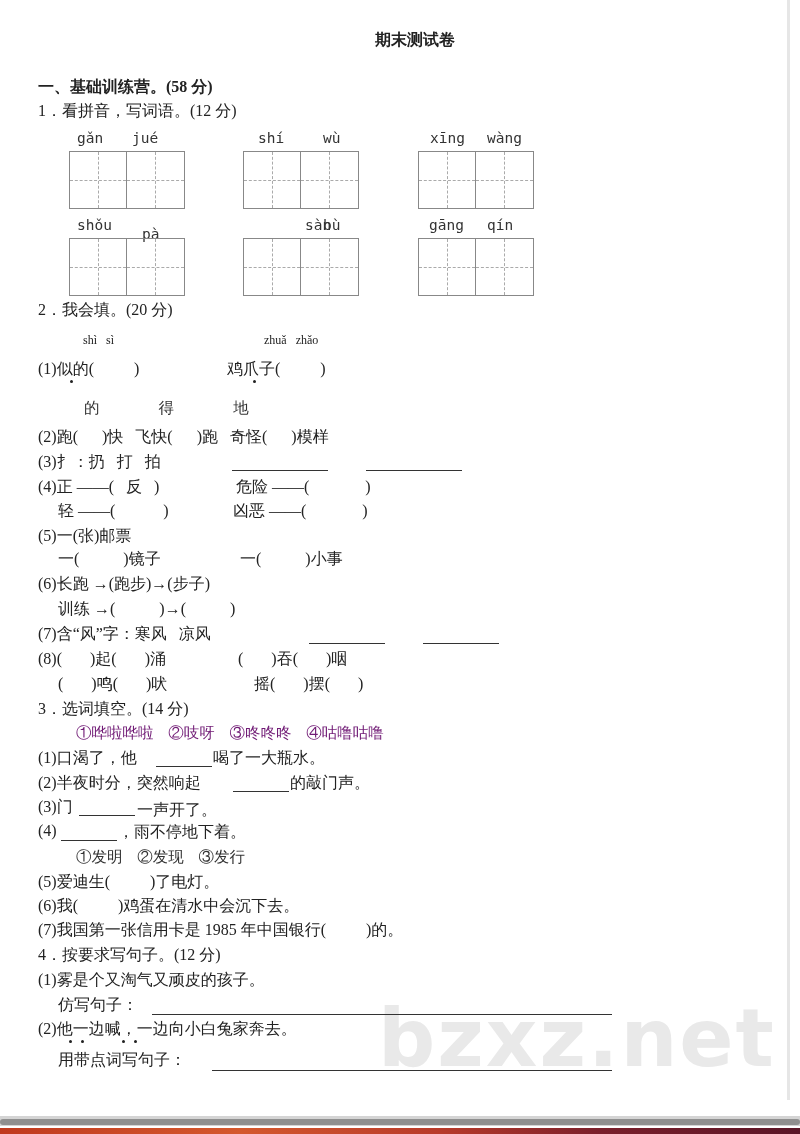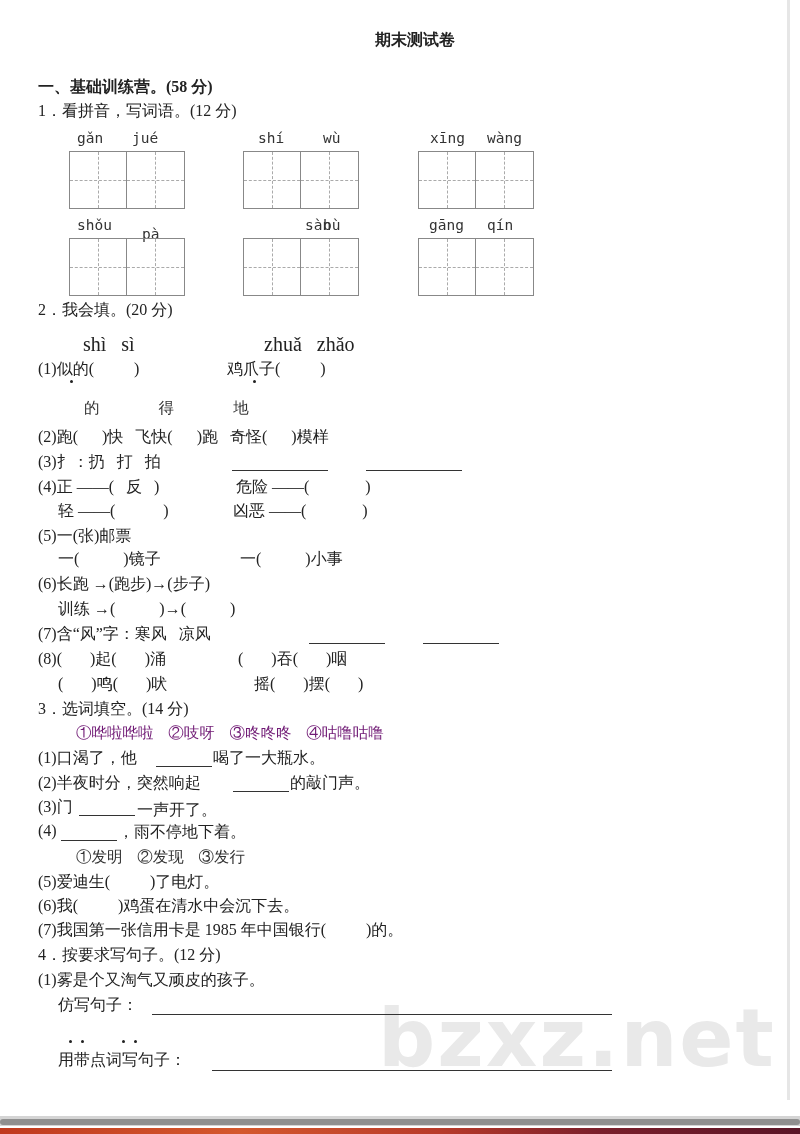--- a/index.html
+++ b/index.html
@@ -6,21 +6,21 @@
   body { width:800px; height:1134px; position:relative; overflow:hidden; background:#ffffff;
          font-family:"DejaVu Serif","Liberation Serif",serif; color:#222; }
   .page { position:absolute; left:0; top:0; width:786px; height:1100px; background:#fff; }
   .edge { position:absolute; left:787px; top:0; width:3px; height:1100px; background:#e6e6e6; }
   .abs { position:absolute; white-space:pre; }
   .title { left:0; width:830px; text-align:center; top:30px; font-size:16px; font-family:"DejaVu Sans","Liberation Sans",sans-serif; font-weight:bold; color:#222; }
   .sec { left:38px; top:77px; font-size:16px; font-weight:bold; font-family:"Liberation Serif",serif; }
   .q { font-size:16px; font-family:"Liberation Serif","DejaVu Serif",serif; }
   .t { font-size:15.5px; }
   .py { font-family:"DejaVu Sans Mono","Liberation Mono",monospace; font-size:14.5px; color:#333; }
-  .pys { font-family:"Liberation Serif",serif; font-size:20px; color:#222; }
+  .pys { font-family:"Liberation Serif",serif; font-size:12px; color:#222; }
   .grid { position:absolute; width:116px; height:58px; border:1px solid #888; box-sizing:border-box; }
   .cell { position:absolute; top:0; width:57px; height:56px; box-sizing:border-box; }
   .cell.l { left:0; border-right:1px solid #888; }
   .cell.r { left:57px; }
   .dv { position:absolute; left:28px; top:0; height:100%; border-left:1px dashed #aaa; }
   .dh { position:absolute; top:28px; left:0; width:100%; border-top:1px dashed #aaa; }
   .line { position:absolute; border-top:1px solid #333; height:0; }
   .dot { position:absolute; width:3px; height:3px; background:#222; border-radius:50%; }
   .watermark { position:absolute; left:378px; top:992px; font-family:"DejaVu Sans","Liberation Sans",sans-serif; font-weight:bold;
                font-size:80px; letter-spacing:2px; color:#e9e9e9; z-index:0;text-align:center; }
@@ -175,20 +175,21 @@
 
   <div class="abs t" style="left:76px;top:847px;color:#333;">①发明   ②发现   ③发行</div>
   <div class="abs q" style="left:38px;top:872px;">(5)爱迪生(          )了电灯。</div>
   <div class="abs q" style="left:38px;top:896px;">(6)我(          )鸡蛋在清水中会沉下去。</div>
   <div class="abs q" style="left:38px;top:920px;">(7)我国第一张信用卡是 1985 年中国银行(          )的。</div>
 
   <div class="abs q" style="left:38px;top:945px;">4．按要求写句子。(12 分)</div>
   <div class="abs q" style="left:38px;top:970px;">(1)雾是个又淘气又顽皮的孩子。</div>
   <div class="abs q" style="left:58px;top:995px;">仿写句子：</div>
   <div class="line" style="left:152px;top:1014px;width:460px;"></div>
+  <div class="abs q" style="left:38px;top:1019px;">(2)他一边喊，一边向小白兔家奔去。</div>
   <div class="dot" style="left:69px;top:1040px;"></div>
   <div class="dot" style="left:81px;top:1040px;"></div>
   <div class="dot" style="left:122px;top:1040px;"></div>
   <div class="dot" style="left:134px;top:1040px;"></div>
   <div class="abs q" style="left:58px;top:1050px;">用带点词写句子：</div>
   <div class="line" style="left:212px;top:1070px;width:400px;"></div>
 </div>
 
 <div class="scroll-track"></div>
 <div class="scrollbar"></div>

